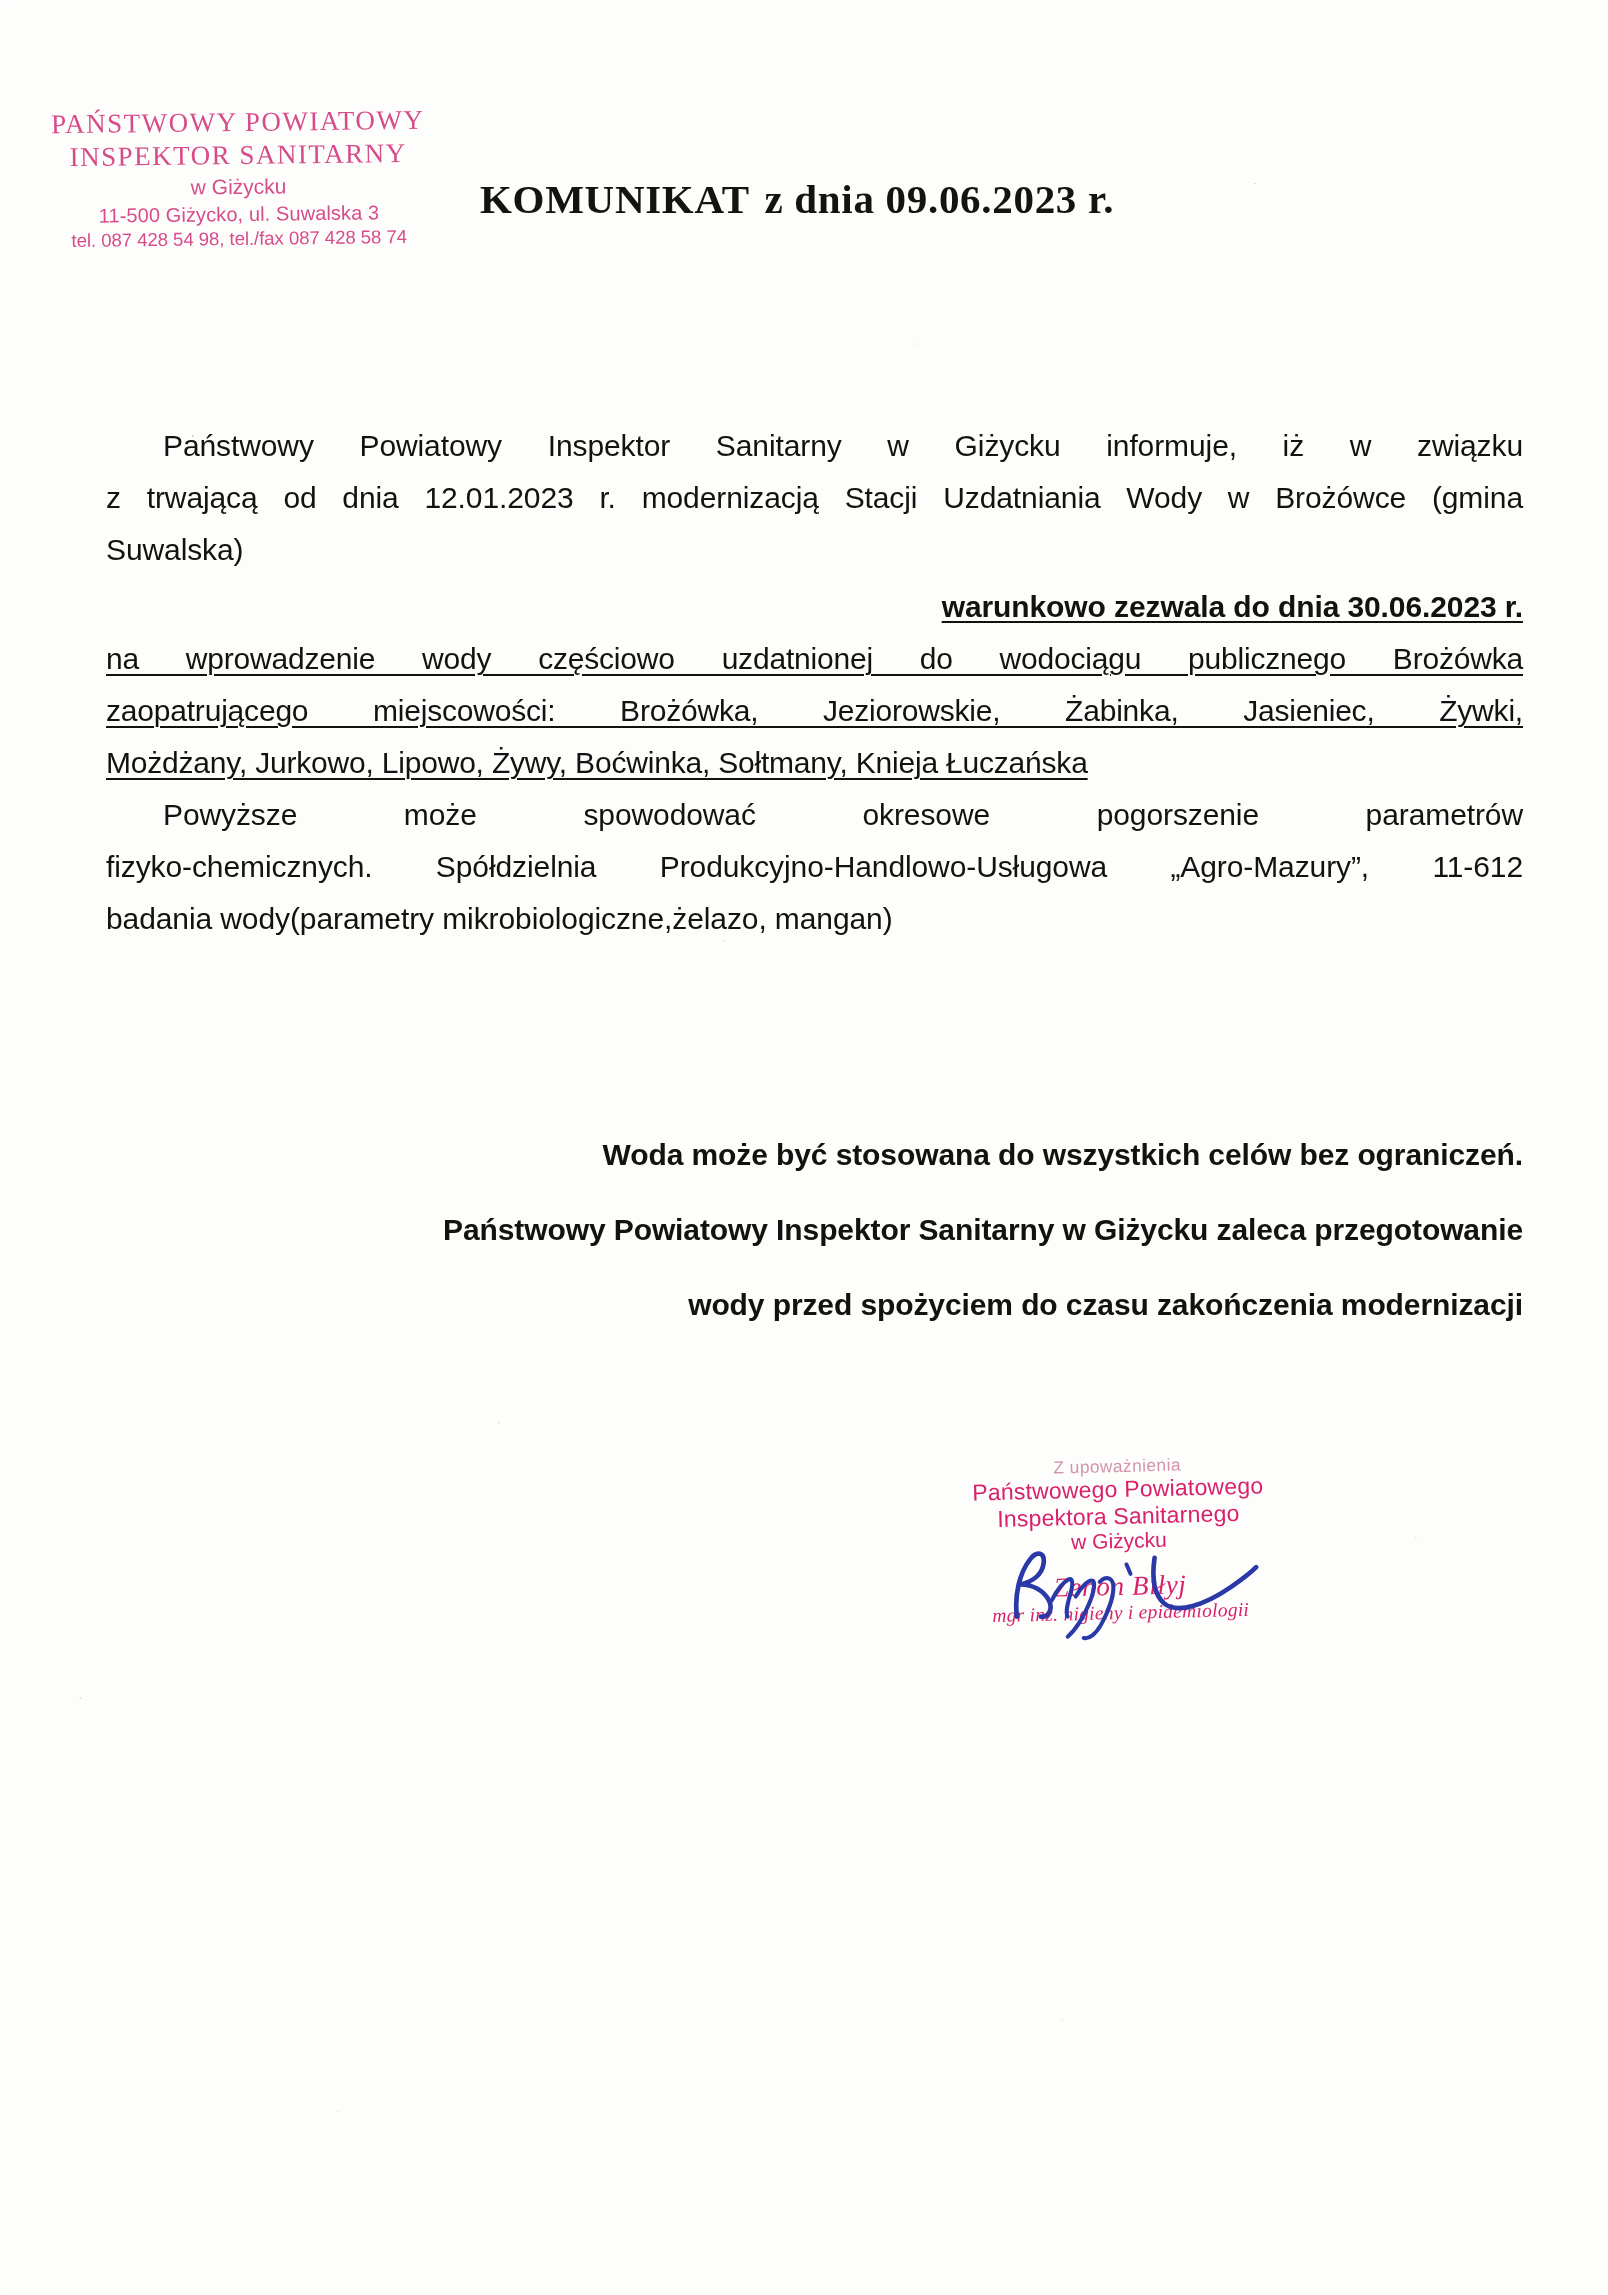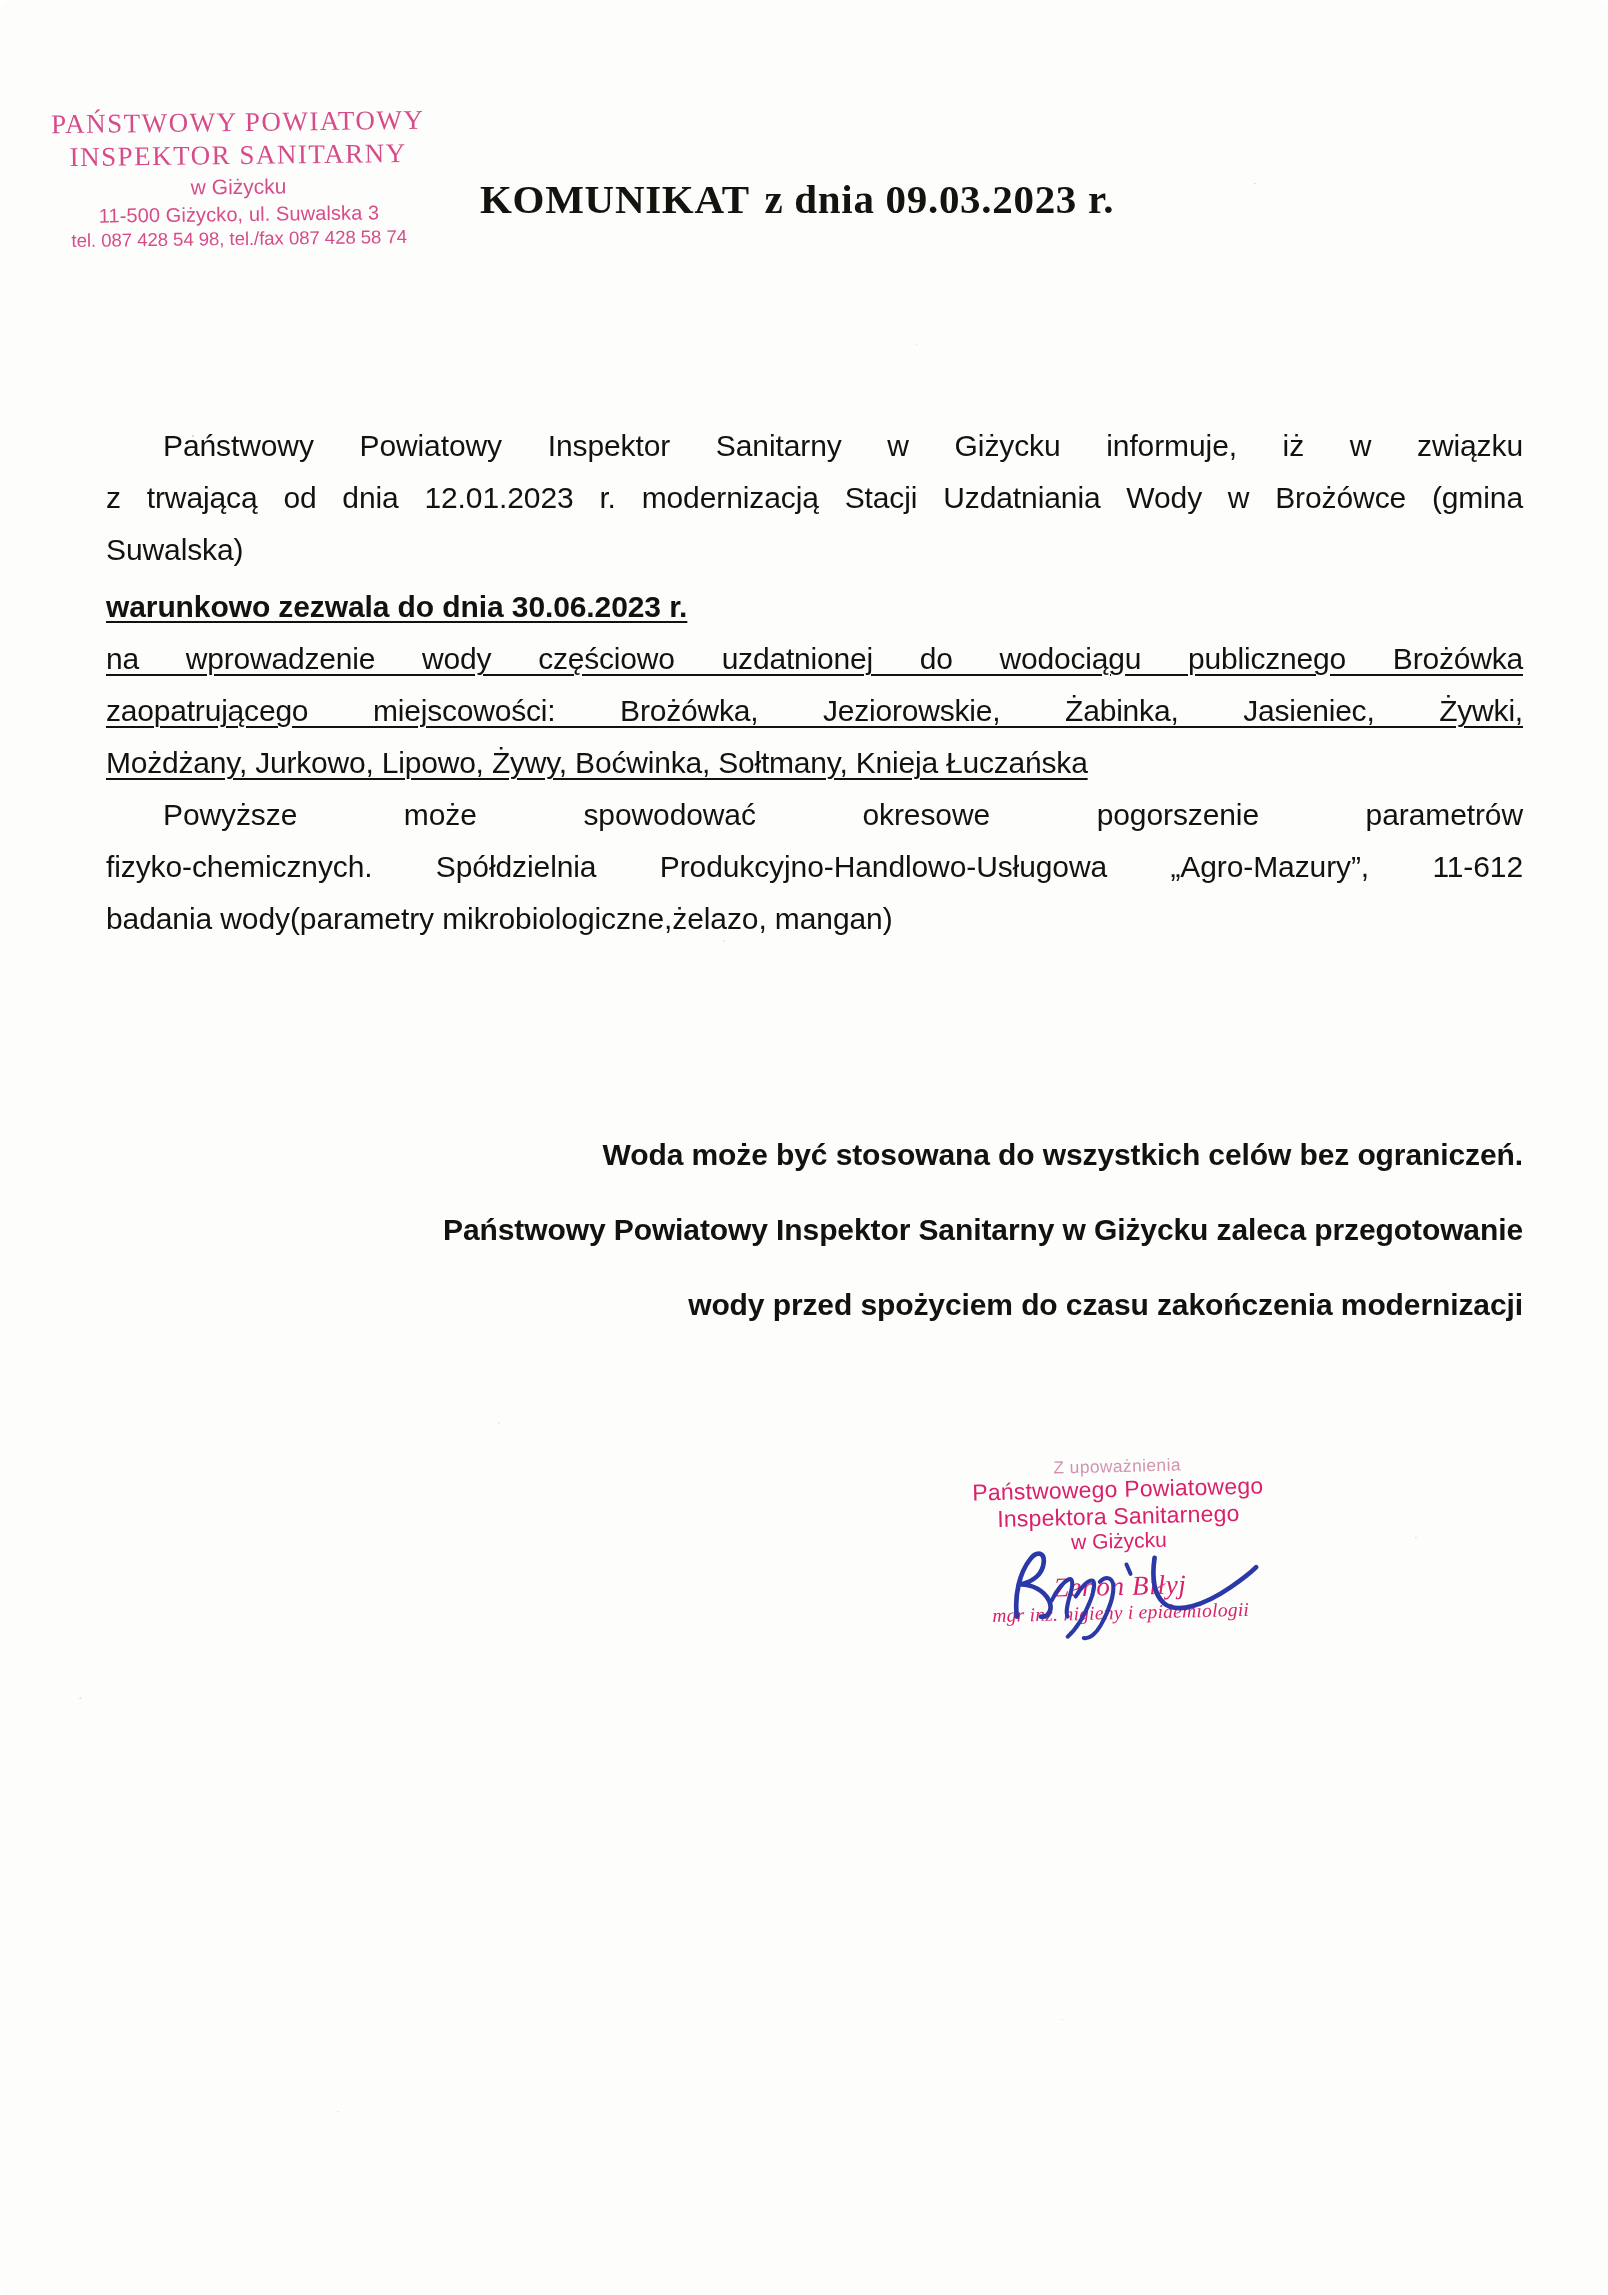--- a/index.html
+++ b/index.html
@@ -103,21 +103,21 @@
     text-justify: inter-word;
     letter-spacing: -0.1px;
   }
   p.para .indent { display: inline-block; width: 57px; }
   
   p.para.justify-all { text-align-last: justify; }
   p.para.last-left { text-align-last: left; }
 
   .center-bold {
     margin: 0;
-    text-align: left;
+    text-align: right;
     font-size: 30px;
     font-weight: bold;
     line-height: 52px;
     letter-spacing: -0.1px;
   }
   .center-bold .u {
     text-decoration: underline;
     text-underline-offset: 4px;
     text-decoration-thickness: 2px;
   }
@@ -227,21 +227,21 @@
 
   <div class="header-stamp">
     <div class="line1">PAŃSTWOWY POWIATOWY</div>
     <div class="line2">INSPEKTOR SANITARNY</div>
     <div class="line3">w Giżycku</div>
     <div class="line4">11-500 Giżycko, ul. Suwalska 3</div>
     <div class="line5">tel. 087 428 54 98, tel./fax 087 428 58 74</div>
   </div>
 
   <div class="doc-title">
-    <span>KOMUNIKAT</span><span class="gap"></span><span>z dnia  09.03.2023 r.</span>
+    <span>KOMUNIKAT</span><span class="gap"></span><span>z dnia  09.06.2023 r.</span>
   </div>
 
   <div class="body-block">
 
     <p class="para justify-all"><span class="indent"></span><span>Państwowy Powiatowy Inspektor Sanitarny w Giżycku informuje, iż   w związku</span></p>
     <p class="para justify-all">z trwającą od dnia 12.01.2023 r. modernizacją Stacji Uzdatniania Wody w Brożówce (gmina</p>
     <p class="para last-left">Suwalska)</p>
 
     <div class="spacer-sm"></div>
 

